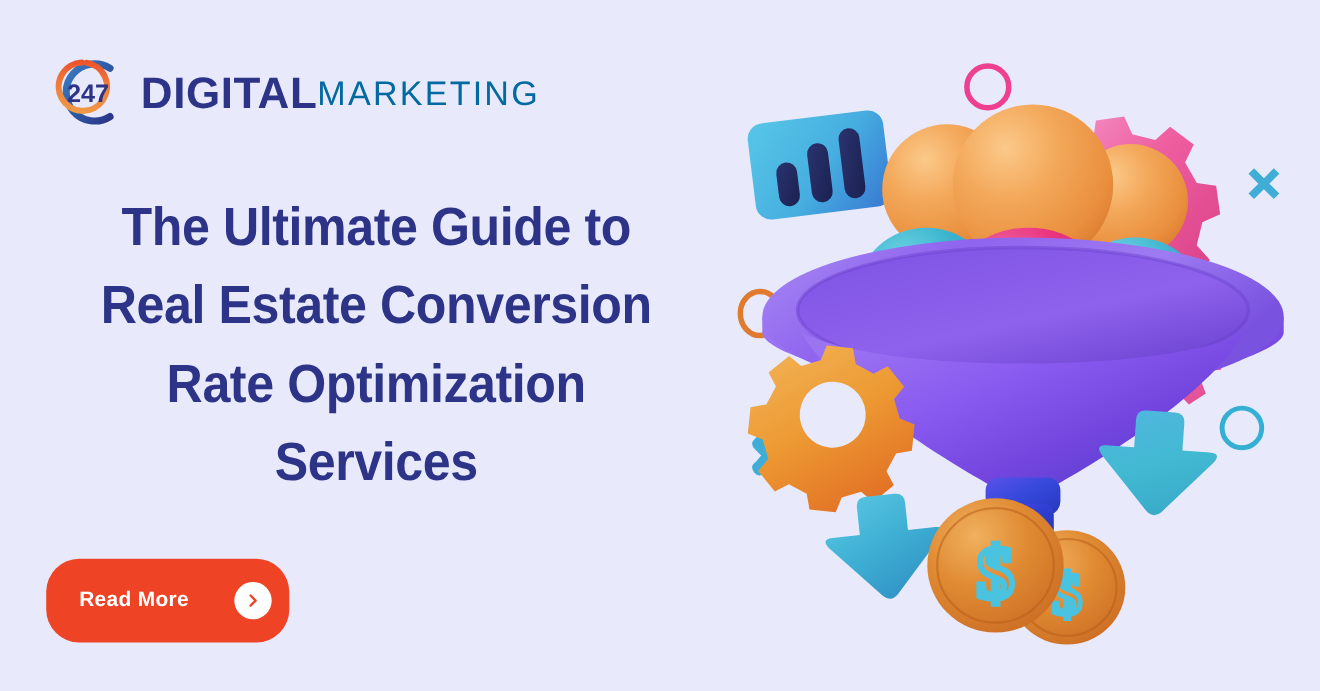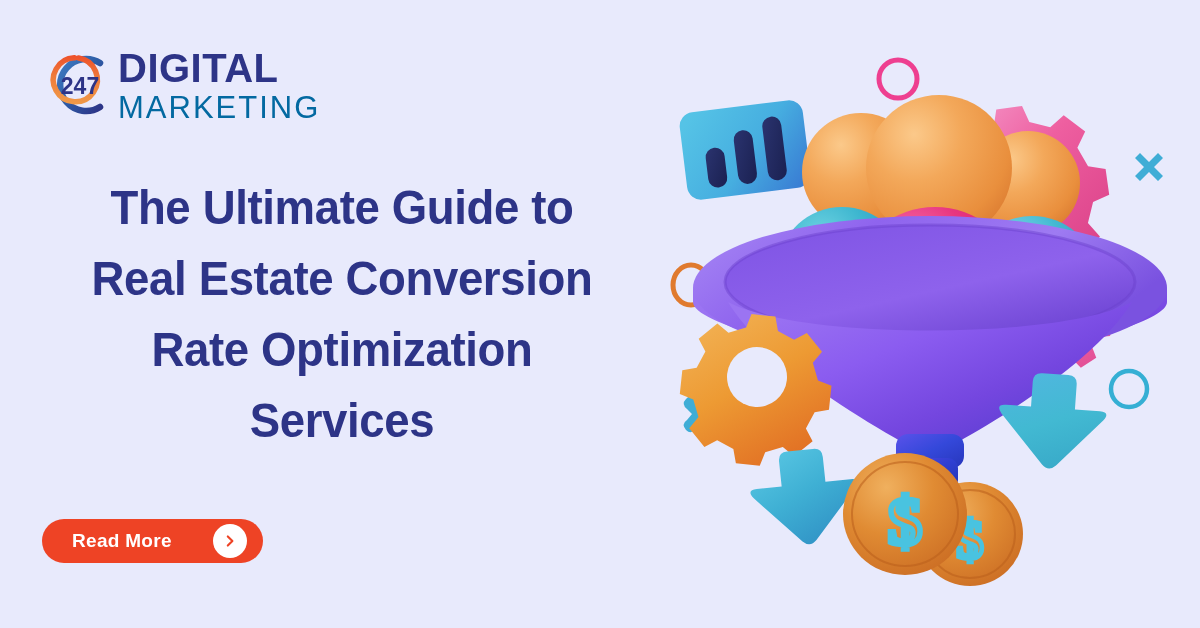--- a/index.html
+++ b/index.html
@@ -7,23 +7,23 @@
   body {
     font-family:"Liberation Sans", sans-serif;
     background:#E8EAFC;
     position:relative;
   }
 
   
   .stage{ position:absolute; inset:0; background:#E8EAFC; }
 
   
-  .logo{ position:absolute; left:42px; top:46px; display:flex; align-items:center; }
+  .logo{ position:absolute; left:42px; top:46px; display:flex; align-items:center; gap:10px; }
   .logo-mark{ width:76px; height:76px; position:relative; flex:0 0 auto; }
-  .logo-words{ display:flex; flex-direction:column; line-height:1; padding-top:2px; }
+  .logo-words{ display:flex; flex-direction:row; line-height:1; padding-top:2px; }
   .logo-top{
     font-size:40px; font-weight:bold; color:#2D3487;
     letter-spacing:0.5px;
   }
   .logo-bot{
     font-size:31px; font-weight:normal; color:#0369a1;
     letter-spacing:2.0px; margin-top:4px;
   }
 
   
@@ -36,28 +36,27 @@
     line-height:71px;
     letter-spacing:-0.4px;
     transform:scaleX(0.93);
     transform-origin:center top;
   }
   .headline-line{ display:block; white-space:nowrap; }
 
   
   .cta{
     position:absolute; left:42px; top:508px;
-    width:221px; height:44px;
+    width:221px; height:76px;
     background:#EE4325;
     border-radius:30px;
     display:flex; align-items:center;
     padding:0 16px 0 30px;
     cursor:pointer;
     border:none;
-    margin-top:11px;
   }
   .cta-label{
     color:#FFFFFF; font-size:19px; font-weight:bold;
     letter-spacing:0.3px; flex:1 1 auto; text-align:left;
   }
   .cta-circle{
     width:34px; height:34px; border-radius:50%; background:#FFFFFF;
     display:flex; align-items:center; justify-content:center; flex:0 0 auto;
   }
 

